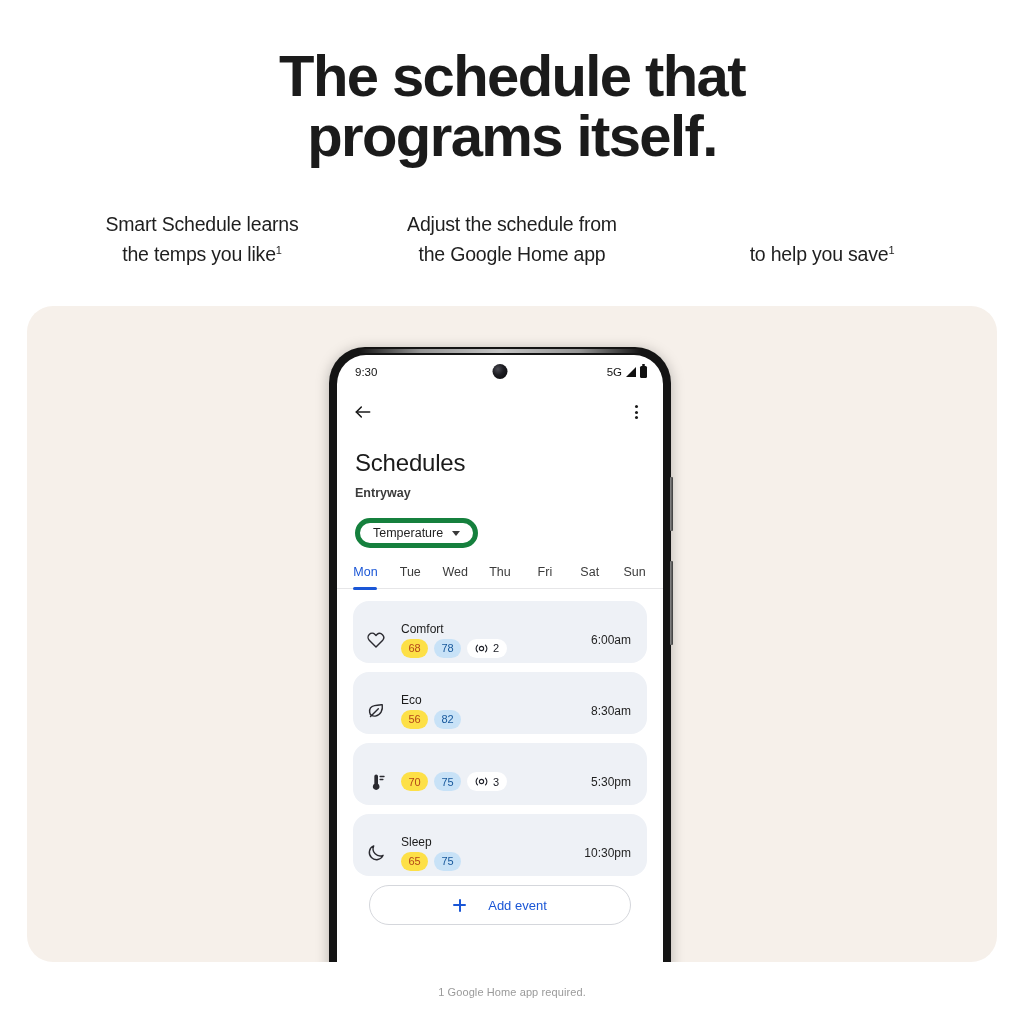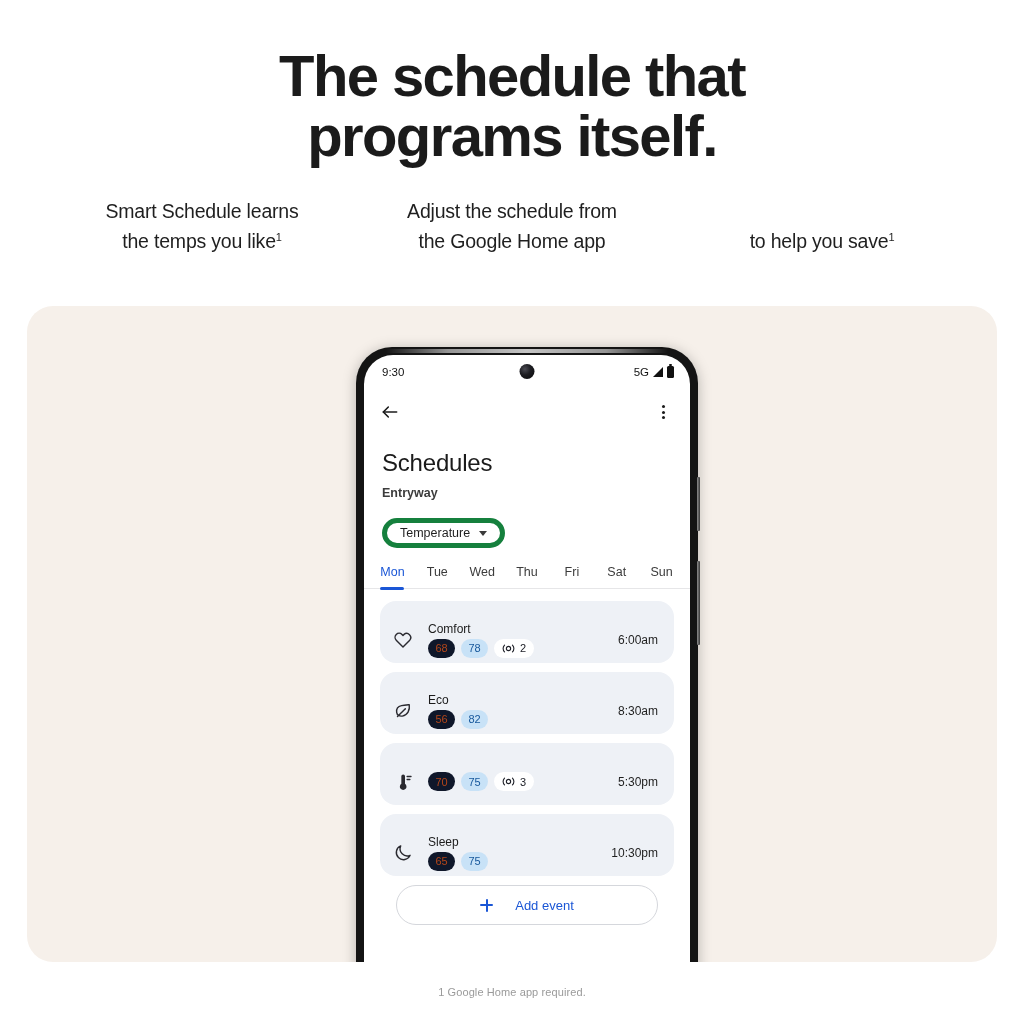--- a/index.html
+++ b/index.html
@@ -30,21 +30,21 @@
     font-weight: 700;
     line-height: 1.03;
     letter-spacing: -1.6px;
     color: #1b1b1b;
   }
   .headline .line { display: block; }
 
   
   .features {
     position: absolute;
-    top: 196px;
+    top: 209px;
     left: 52px;
     width: 920px;
     display: flex;
     justify-content: space-between;
   }
   .feature {
     width: 300px;
     text-align: center;
     font-size: 19.5px;
     line-height: 1.55;
@@ -65,21 +65,21 @@
     width: 970px;
     height: 656px;
     background: #f6f0ea;
     border-radius: 26px;
     overflow: hidden;
   }
 
   
   .phone {
     position: absolute;
-    left: 329px;
+    left: 302px;
     top: 41px;
     width: 342px;
     height: 640px;
     background: #141414;
     border-radius: 36px 36px 0 0;
     padding: 8px 8px 0 8px;
     box-shadow: 0 2px 14px rgba(0,0,0,0.26);
   }
   .phone-glint {
     position: absolute;
@@ -280,21 +280,21 @@
     min-width: 27px;
     height: 19px;
     padding: 0 7px;
     border-radius: 10px;
     display: inline-flex;
     align-items: center;
     justify-content: center;
     font-size: 11px;
     font-weight: 500;
   }
-  .pill.heat { background: #0f172a; color: #b3461a; }
+  .pill.heat { background: #fde047; color: #b3461a; }
   .pill.cool { background: #c8e2f7; color: #17589c; }
   .pill.sensor {
     background: #ffffff;
     color: #20222a;
     gap: 5px;
     padding: 0 8px;
     min-width: 0;
   }
   .ev-time {
     font-size: 12px;

